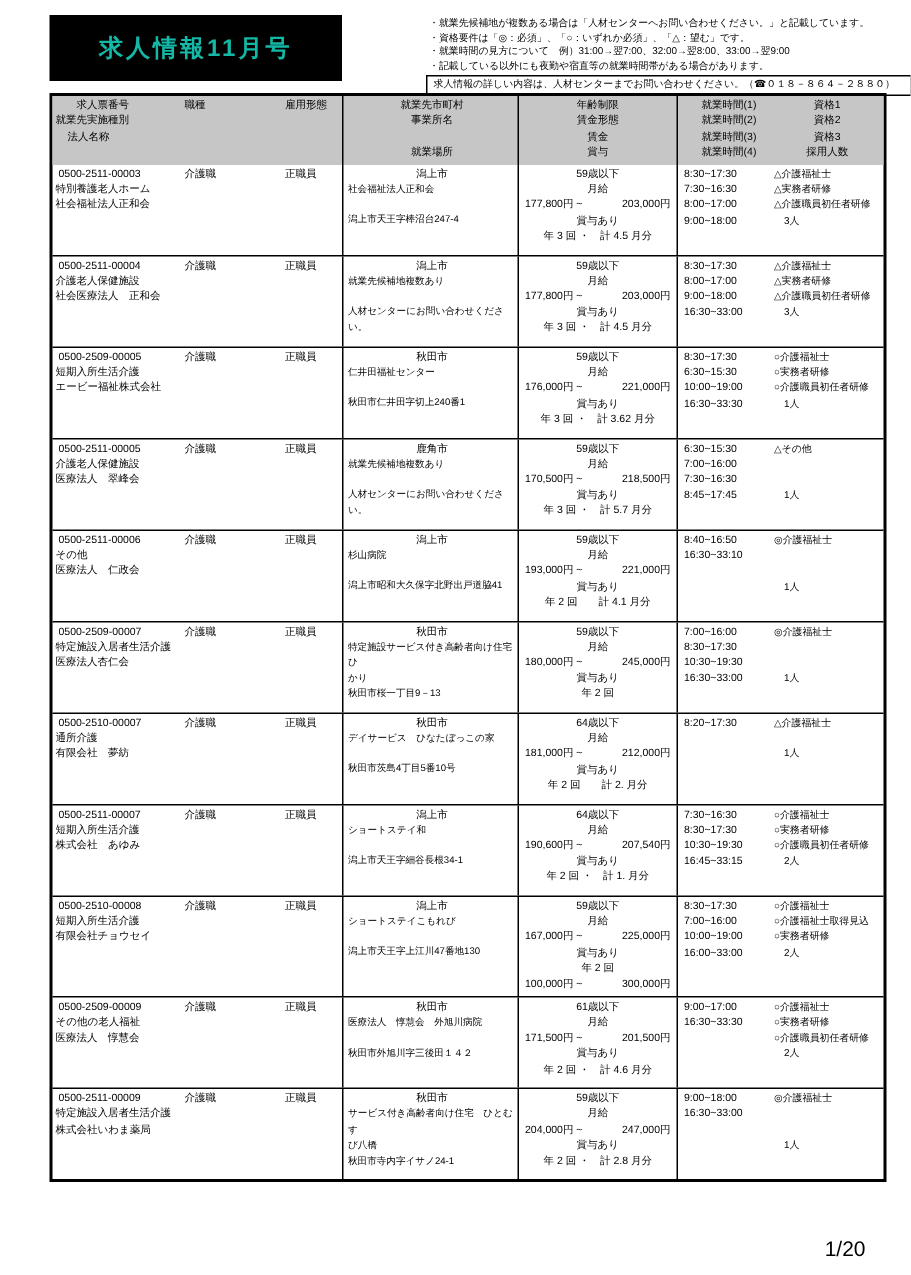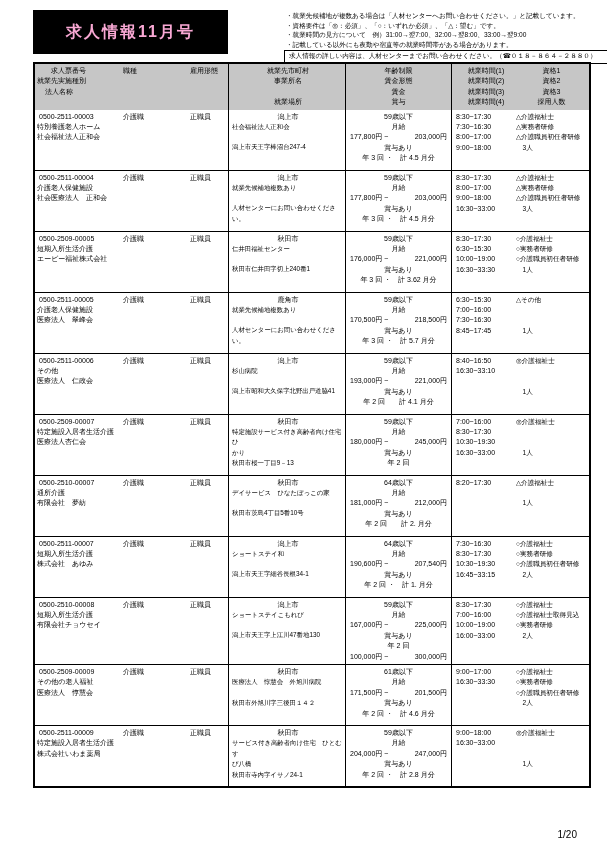--- a/index.html
+++ b/index.html
@@ -3,21 +3,21 @@
 <meta charset="utf-8">
 <style>
   html,body{margin:0;padding:0;}
   body{
     width:607px;height:850px;background:#ffffff;position:relative;
     font-family:"Liberation Sans","DejaVu Sans",sans-serif;color:#000;
     -webkit-font-smoothing:antialiased;
   }
   .title-box{
     position:absolute;left:33px;top:10px;width:195px;height:44px;
-    background:#000;color:#f9a8d4;display:flex;align-items:center;justify-content:center;
+    background:#000;color:#14b8a6;display:flex;align-items:center;justify-content:center;
     font-size:16px;font-weight:bold;letter-spacing:2px;
   }
   .notes{position:absolute;left:286px;top:11px;width:316px;font-size:6.6px;line-height:9.6px;}
   .note{white-space:nowrap;}
   .note.ul{border-bottom:2px solid #000;display:inline-block;padding-bottom:1px;}
   .contact-box{
     position:absolute;left:284px;top:50px;width:316px;height:10px;
     border:1px solid #000;font-size:6.6px;padding:1px 2px 1px 4px;white-space:nowrap;background:#fff;
   }
   .jobtable{
@@ -46,21 +46,21 @@
   .c3{text-align:center;}
   .c3 .range{display:flex;justify-content:space-between;padding:0 4px;white-space:nowrap;}
   
   .c4{padding-left:4px;}
   .sl{display:grid;grid-template-columns:60px auto;}
   .t{white-space:nowrap;}
   .q{white-space:pre;font-size:6.6px;}
   .ht{text-align:center;font-size:7px;}
   .hq{text-align:center;font-size:7px;}
   .blank{height:10.4px;}
-  .pageno{position:absolute;right:30px;bottom:10px;font-size:10px;}
+  .pageno{position:absolute;right:30px;bottom:10px;font-size:14px;}
 </style>
 </head>
 <body>
 
 <div class="title-box">求人情報11月号</div>
 
 <div class="notes">
   <div class="note">・就業先候補地が複数ある場合は「人材センターへお問い合わせください。」と記載しています。</div>
   <div class="note">・資格要件は「◎：必須」、「○：いずれか必須」、「△：望む」です。</div>
   <div class="note">・就業時間の見方について　例）31:00→翌7:00、32:00→翌8:00、33:00→翌9:00</div>

